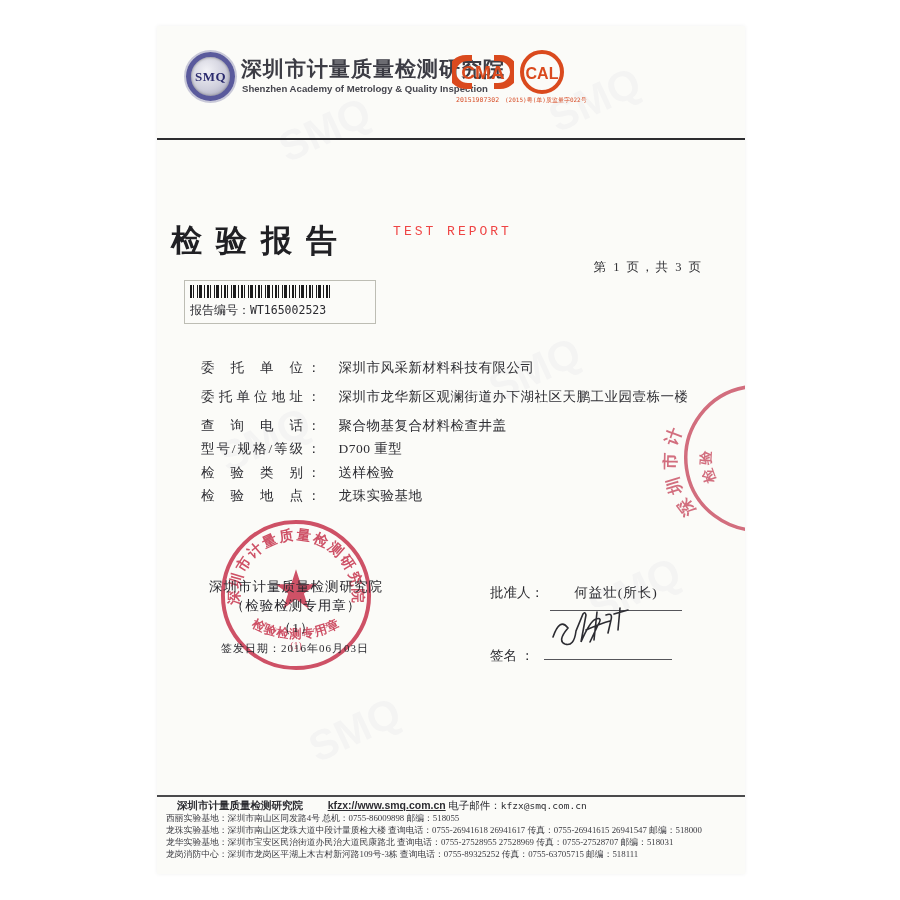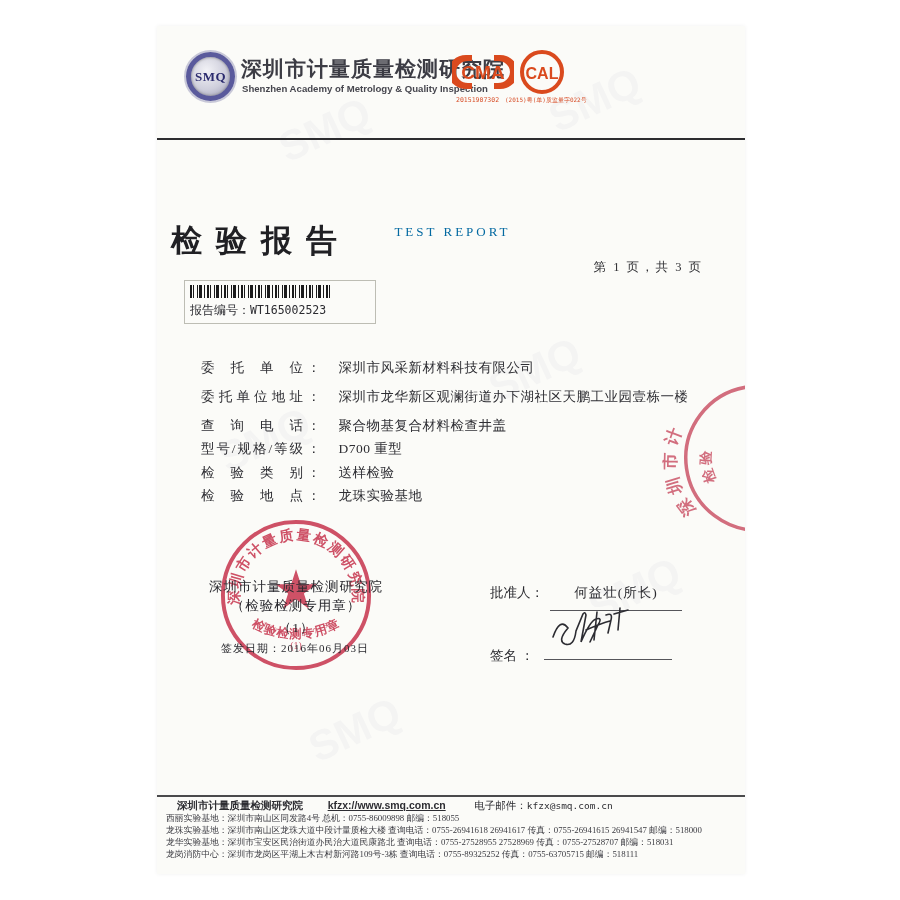--- a/index.html
+++ b/index.html
@@ -46,21 +46,21 @@
   
   .hr-header { position:absolute; left:0; top:112px; width:588px; height:2px; background:#2d2d30; }
   .hr-footer { position:absolute; left:0; top:769px; width:588px; height:1.5px; background:#4a4a4c; }
   
   #title-cn {
     position:absolute; left:0; top:146px; width:588px; 
     font-size:31px; font-weight:bold; color:#202024; letter-spacing:14px; text-indent:14px;margin-top:48px;
   }
   #title-en {
     position:absolute; left:0; top:198px; width:588px; text-align:center;
-    font-family:Liberation Serif, serif; font-size:13px; color:#0369a1; letter-spacing:3px; text-indent:3px;
+    font-family:Liberation Mono, monospace; font-size:13px; color:#ef4444; letter-spacing:3px; text-indent:3px;
   }
   #page-info { position:absolute; right:42px; top:233px; font-size:12.5px; color:#303034; letter-spacing:2px; }
   
   #report-box { position:absolute; left:27px; top:254px; width:192px; height:44px; border:1px solid #bdbdb4; }
   #barcode { position:absolute; left:33px; top:259px; width:142px; height:13px;
     background:repeating-linear-gradient(90deg,#1a1a1a 0 2px,#fbfbf8 2px 3px,#1a1a1a 3px 4px,#fbfbf8 4px 7px,#1a1a1a 7px 8px,#fbfbf8 8px 9px,#1a1a1a 9px 12px,#fbfbf8 12px 14px,#1a1a1a 14px 15px,#fbfbf8 15px 17px); }
   #report-line { position:absolute; left:33px; top:276px; font-size:12px; color:#2b2b30; white-space:nowrap; }
   #report-line .num { font-family:"DejaVu Sans Mono",monospace; font-size:11.5px; }
   
   .field-row { position:absolute; left:44px; font-size:13.5px; color:#2e2e33; white-space:nowrap; }
@@ -75,21 +75,21 @@
   
   #approver-row { position:absolute; left:333px; top:558px; font-size:13.5px; white-space:nowrap; }
   #approver-line { display:inline-block; width:132px; border-bottom:1px solid #55555a; text-align:center; padding-bottom:8px; margin-left:6px; letter-spacing:1px; }
   #sign-row { position:absolute; left:333px; top:618px; font-size:13.5px; white-space:nowrap; }
   #sign-line { display:inline-block; width:128px; border-bottom:1px solid #55555a; height:16px; margin-left:10px; }
   #signature-svg { position:absolute; left:388px; top:578px; }
   
   #footer-line1 { position:absolute; left:20px; top:773px; font-size:10.5px; white-space:nowrap; color:#2d2d32; }
   #footer-line1 .f-org { font-family:"Liberation Sans",sans-serif; font-weight:bold; font-size:10.5px; }
   #footer-line1 .f-url { font-family:"Liberation Sans",sans-serif; font-weight:bold; margin-left:22px; text-decoration:underline; }
-  #footer-line1 .f-email-label { margin-left:26px; }
+  #footer-line1 .f-email-label { }
   #footer-line1 .f-email-val { font-family:"DejaVu Sans Mono",monospace; font-size:9.5px; }
   .footer-addr { position:absolute; left:9px; font-size:8.8px; color:#3a3a40; white-space:nowrap; letter-spacing:0; }
 </style>
 </head>
 <body>
 
 <div id="canvas">
   <div id="page">
 
     <span class="wm" style="left:120px;top:80px">SMQ</span>

